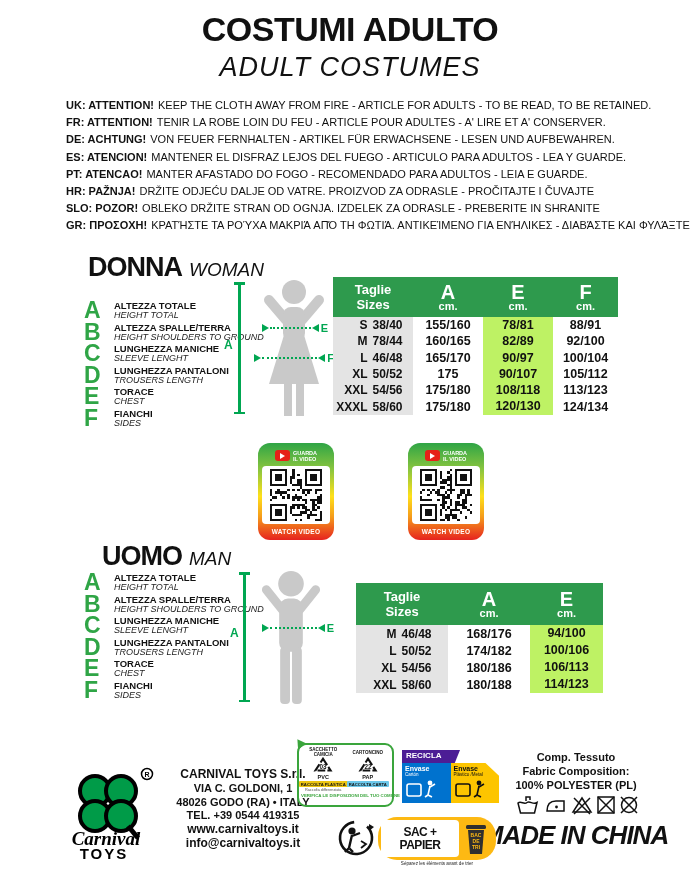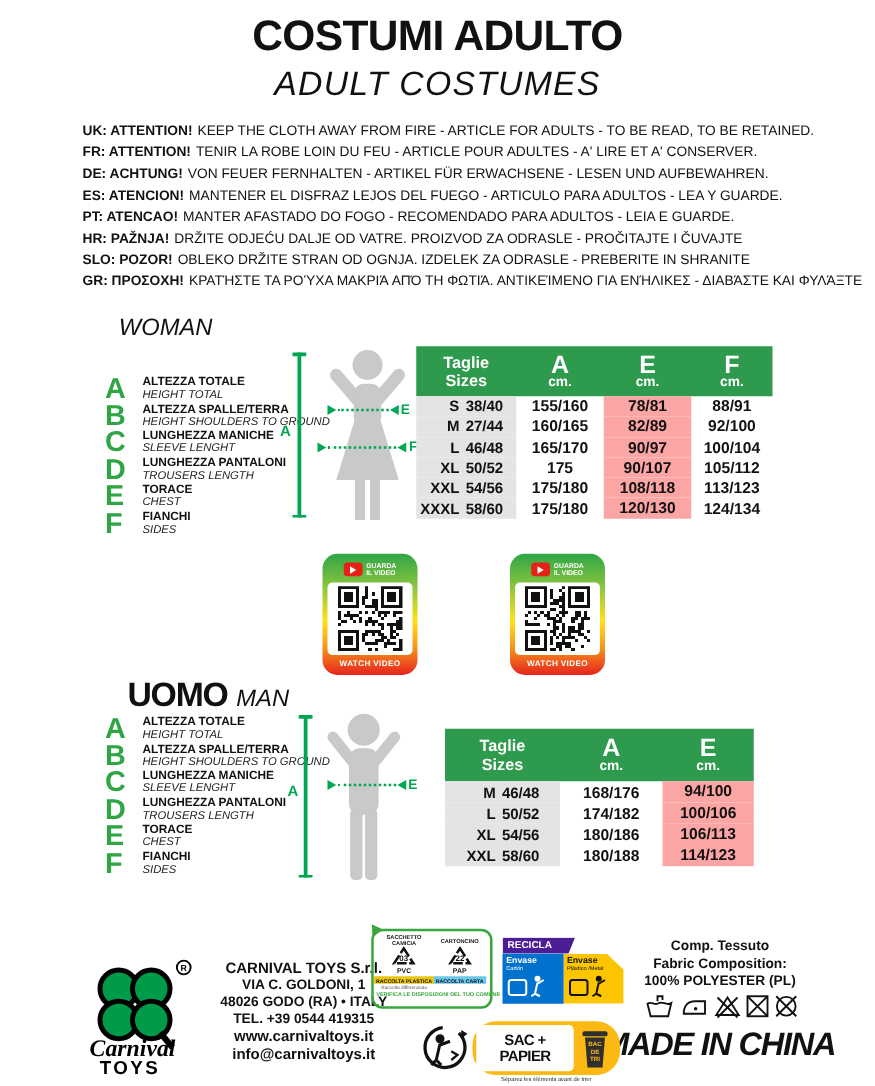--- a/index.html
+++ b/index.html
@@ -52,21 +52,21 @@
   .unit { font-size:11px; font-weight:600; line-height:11px; }
   .t-body .t-row { display:grid; align-items:center; }
   .donna-grid { grid-template-columns:80px 70px 70px 65px; }
   .uomo-grid { grid-template-columns:92px 82px 73px; }
   .donna .t-row { height:16.3px; }
   .uomo .t-row { height:17px; }
   .c-size { background:#e4e4e4; height:100%; display:flex; align-items:center; justify-content:center; font-size:12px; }
   .c-size .sz { font-weight:800; width:34px; text-align:right; }
   .c-size .eu { font-weight:600; width:40px; text-align:left; margin-left:5px; }
   .c-val { text-align:center; font-size:12.5px; font-weight:600; }
-  .c-val.gray { background:#fca5a5; height:100%; line-height:16.3px; }
+  .c-val.gray { background:#bef264; height:100%; line-height:16.3px; }
   .uomo .c-val.gray { line-height:17px; }
 
   
   .qr-badge { position:absolute; width:76px; height:97px; border-radius:12px; padding:2px 4px;
     background:linear-gradient(180deg,#2fa546 0%,#8cc63e 28%,#ffe01a 55%,#f59c1b 76%,#e6231f 100%);
     display:flex; flex-direction:column; }
   .qr-top { height:21px; display:flex; align-items:center; justify-content:center; gap:3px; }
   .yt-icon { width:15px; height:11px; background:#e62117; border-radius:3px; display:flex; align-items:center; justify-content:center; flex:0 0 auto; }
   .yt-icon::after { content:""; width:0; height:0; border-top:3px solid transparent; border-bottom:3px solid transparent; border-left:5px solid #fff; }
   .qr-top-text { color:#fff; font-size:5.5px; font-weight:900; line-height:6px; text-transform:uppercase; }
@@ -159,20 +159,21 @@
       <div class="warn-line">
         <span class="warn-prefix">SLO: POZOR!</span><span class="warn-text">OBLEKO DRŽITE STRAN OD OGNJA. IZDELEK ZA ODRASLE - PREBERITE IN SHRANITE</span>
       </div>
 
       <div class="warn-line">
         <span class="warn-prefix">GR: ΠΡΟΣΟΧΗ!</span><span class="warn-text">ΚΡΑΤΉΣΤΕ ΤΑ ΡΟΎΧΑ ΜΑΚΡΙΆ ΑΠΌ ΤΗ ΦΩΤΙΆ. ΑΝΤΙΚΕΊΜΕΝΟ ΓΙΑ ΕΝΉΛΙΚΕΣ - ΔΙΑΒΆΣΤΕ ΚΑΙ ΦΥΛΆΞΤΕ</span>
       </div>
     </div>
 
   <div class="sec-head" style="left:88px; top:252px;">
+    <span class="it">DONNA</span>
     <span class="en">WOMAN</span>
   </div>
 
   <div class="legend" style="left:84px; top:301px;">
 
       <div class="legend-item">
         <span class="legend-letter">A</span>
         <span class="legend-texts">
           <span class="legend-it">ALTEZZA TOTALE</span>
           <span class="legend-en">HEIGHT TOTAL</span>
@@ -275,21 +276,21 @@
             <span class="eu">38/40</span>
           </span>
           <span class="c-val">155/160</span>
           <span class="c-val gray">78/81</span>
           <span class="c-val">88/91</span>
         </div>
 
         <div class="t-row donna-grid">
           <span class="c-size">
             <span class="sz">M</span>
-            <span class="eu">27/44</span>
+            <span class="eu">78/44</span>
           </span>
           <span class="c-val">160/165</span>
           <span class="c-val gray">82/89</span>
           <span class="c-val">92/100</span>
         </div>
 
         <div class="t-row donna-grid">
           <span class="c-size">
             <span class="sz">L</span>
             <span class="eu">46/48</span>

